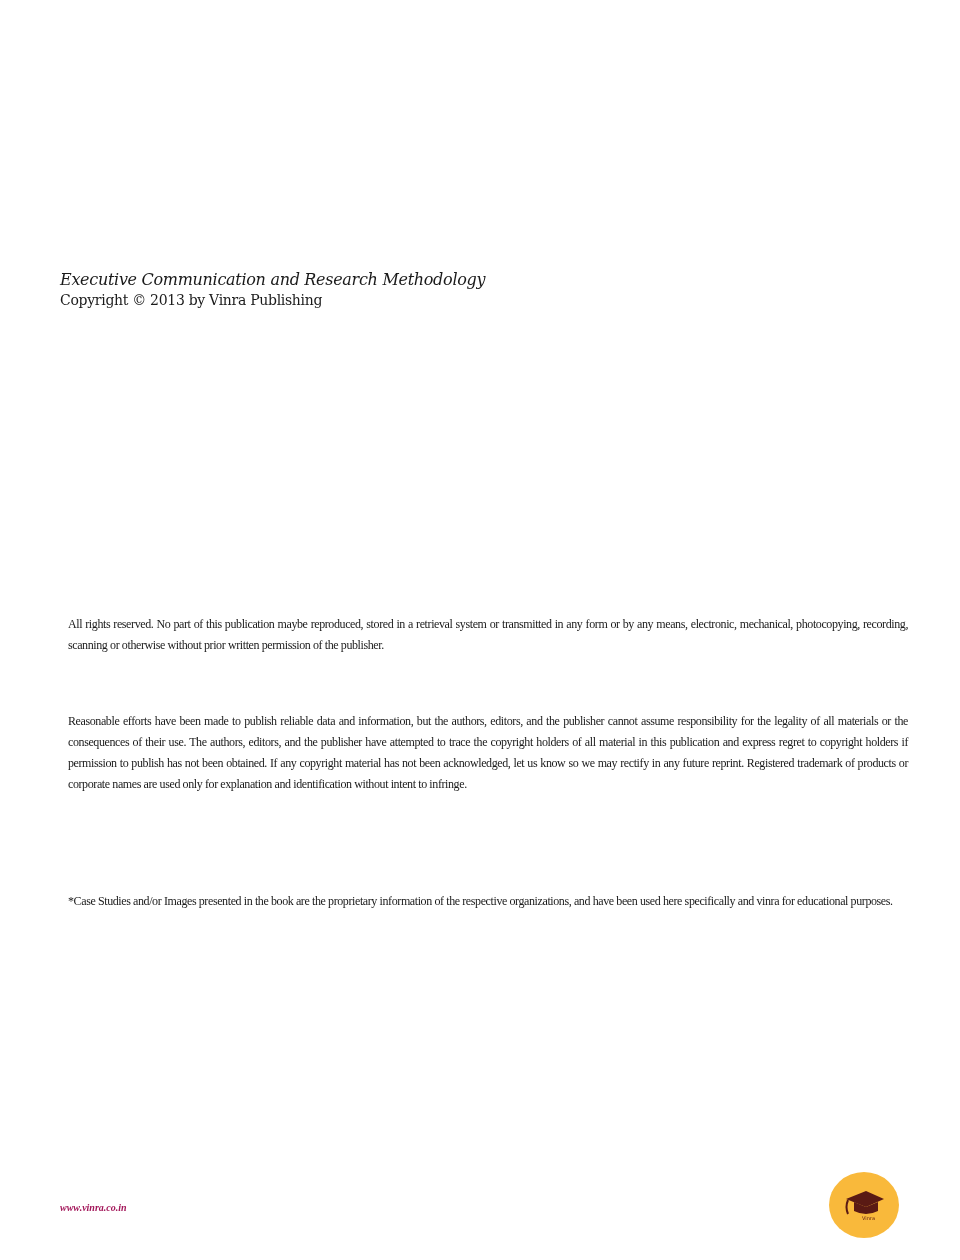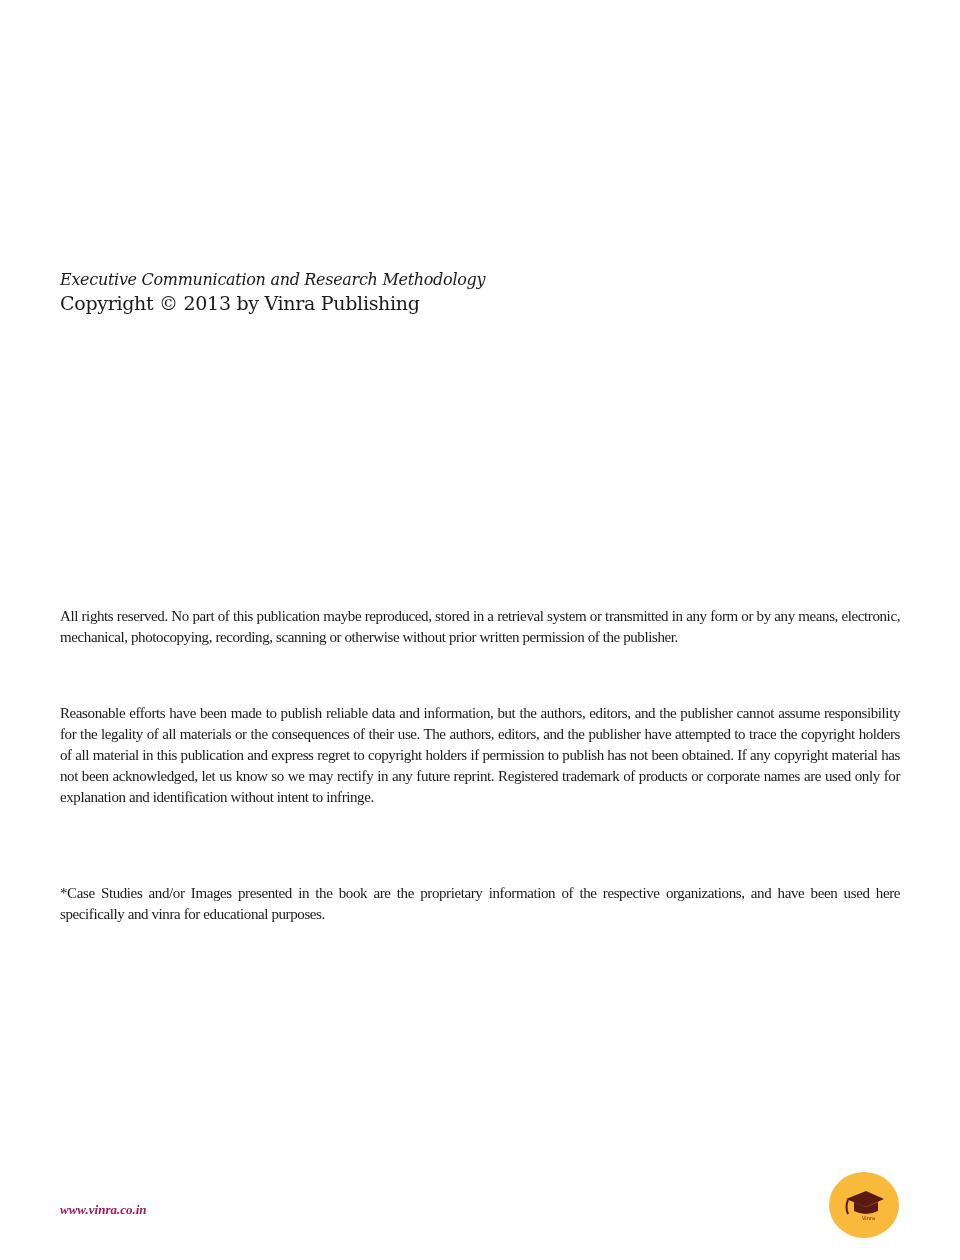--- a/index.html
+++ b/index.html
@@ -1,27 +1,27 @@
 <!DOCTYPE html>
 <html><head>
 <meta charset="utf-8">
 <style>
   html, body { margin: 0; padding: 0; background: #ffffff; }
   body { width: 960px; height: 1260px; position: relative; overflow: hidden;
          font-family: "DejaVu Serif", "Liberation Serif", serif; color: #1a1a1a; }
   .title { position: absolute; left: 60px; top: 270px; font-style: italic;
            font-size: 16px; letter-spacing: -0.3px; }
-  .copyright { position: absolute; left: 60px; top: 292px; font-size: 19px; letter-spacing: -0.3px; }
-  .para { position: absolute; left: 60px; width: 840px; font-size: 15px; line-height: 21px;
-          text-align: justify; letter-spacing: -0.4px; margin: 0;
+  .copyright { position: absolute; left: 60px; top: 292px; font-size: 14px; letter-spacing: -0.3px; }
+  .para { position: absolute; left: 60px; width: 840px; font-size: 12px; line-height: 21px;
+          text-align: justify; letter-spacing: -0.4px; margin: 8px;
           font-family: "Liberation Serif", serif; }
   .p1 { top: 606px; }
   .p2 { top: 703px; font-family: Liberation Serif, serif; }
   .p3 { top: 883px; }
-  .url { position: absolute; left: 60px; top: 1202px; font-size: 13px; font-weight: bold;
+  .url { position: absolute; left: 60px; top: 1202px; font-size: 10px; font-weight: bold;
          font-style: italic; color: #a3175a; font-family: "Liberation Serif", serif; }
   .logo { position: absolute; left: 829px; top: 1172px; width: 70px; height: 66px;
           border-radius: 50%; background: #f9b93b; display: flex; align-items: center; justify-content: center; }
 </style>
 </head>
 <body>
 
 <div class="title">Executive Communication and Research Methodology</div>
 <div class="copyright">Copyright © 2013 by Vinra Publishing</div>
 

